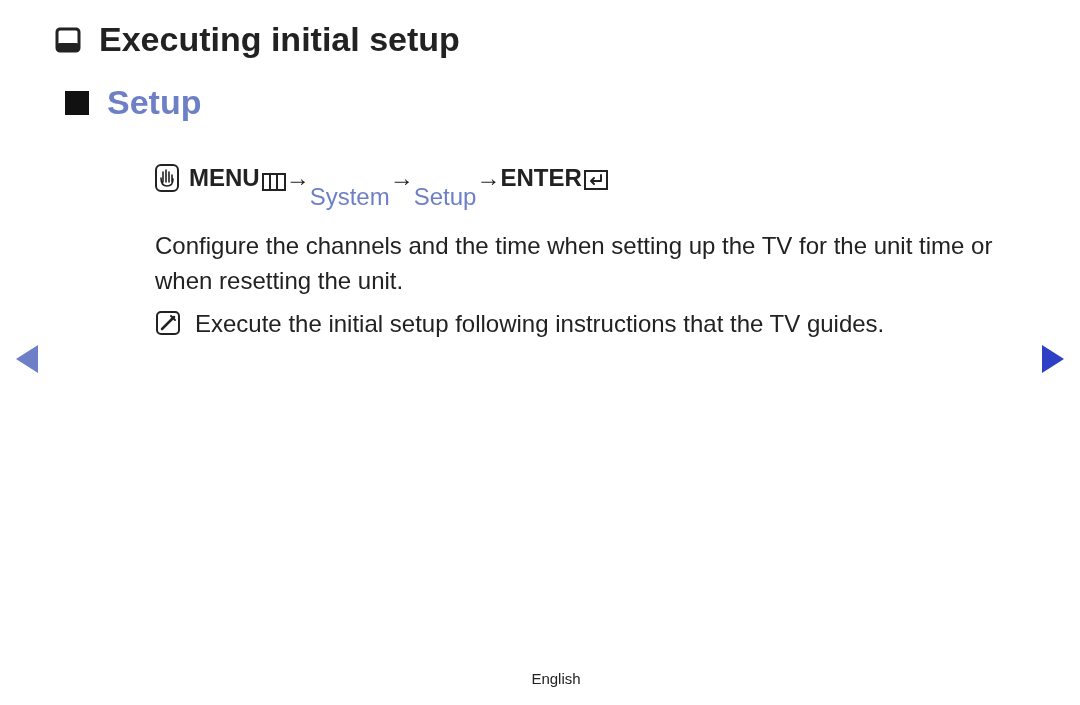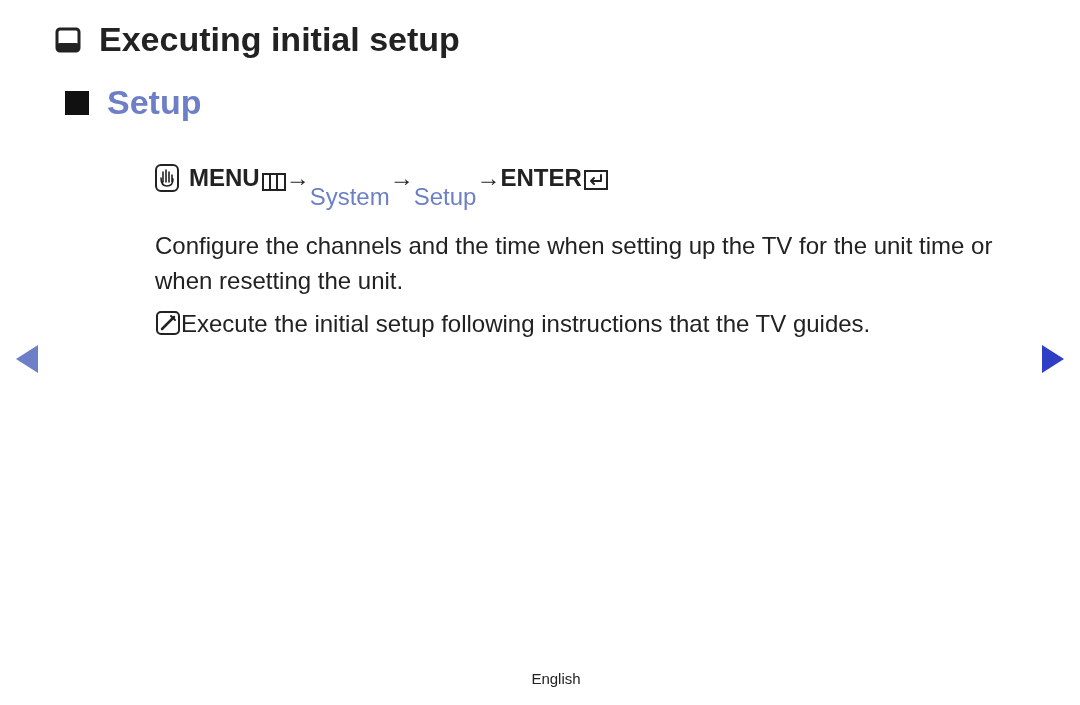--- a/index.html
+++ b/index.html
@@ -81,20 +81,21 @@
   .body-text {
     margin-left: 100px;
     font-size: 24px;
     line-height: 1.45;
     margin-bottom: 8px;
     color: #222;
   }
   .note-row {
     display: flex;
     align-items: flex-start;
+    gap: 14px;
     margin-left: 100px;
     margin-top: 6px;
   }
   .note-icon {
     width: 26px;
     height: 26px;
     flex-shrink: 0;
     margin-top: 3px;
   }
   .note-text {

